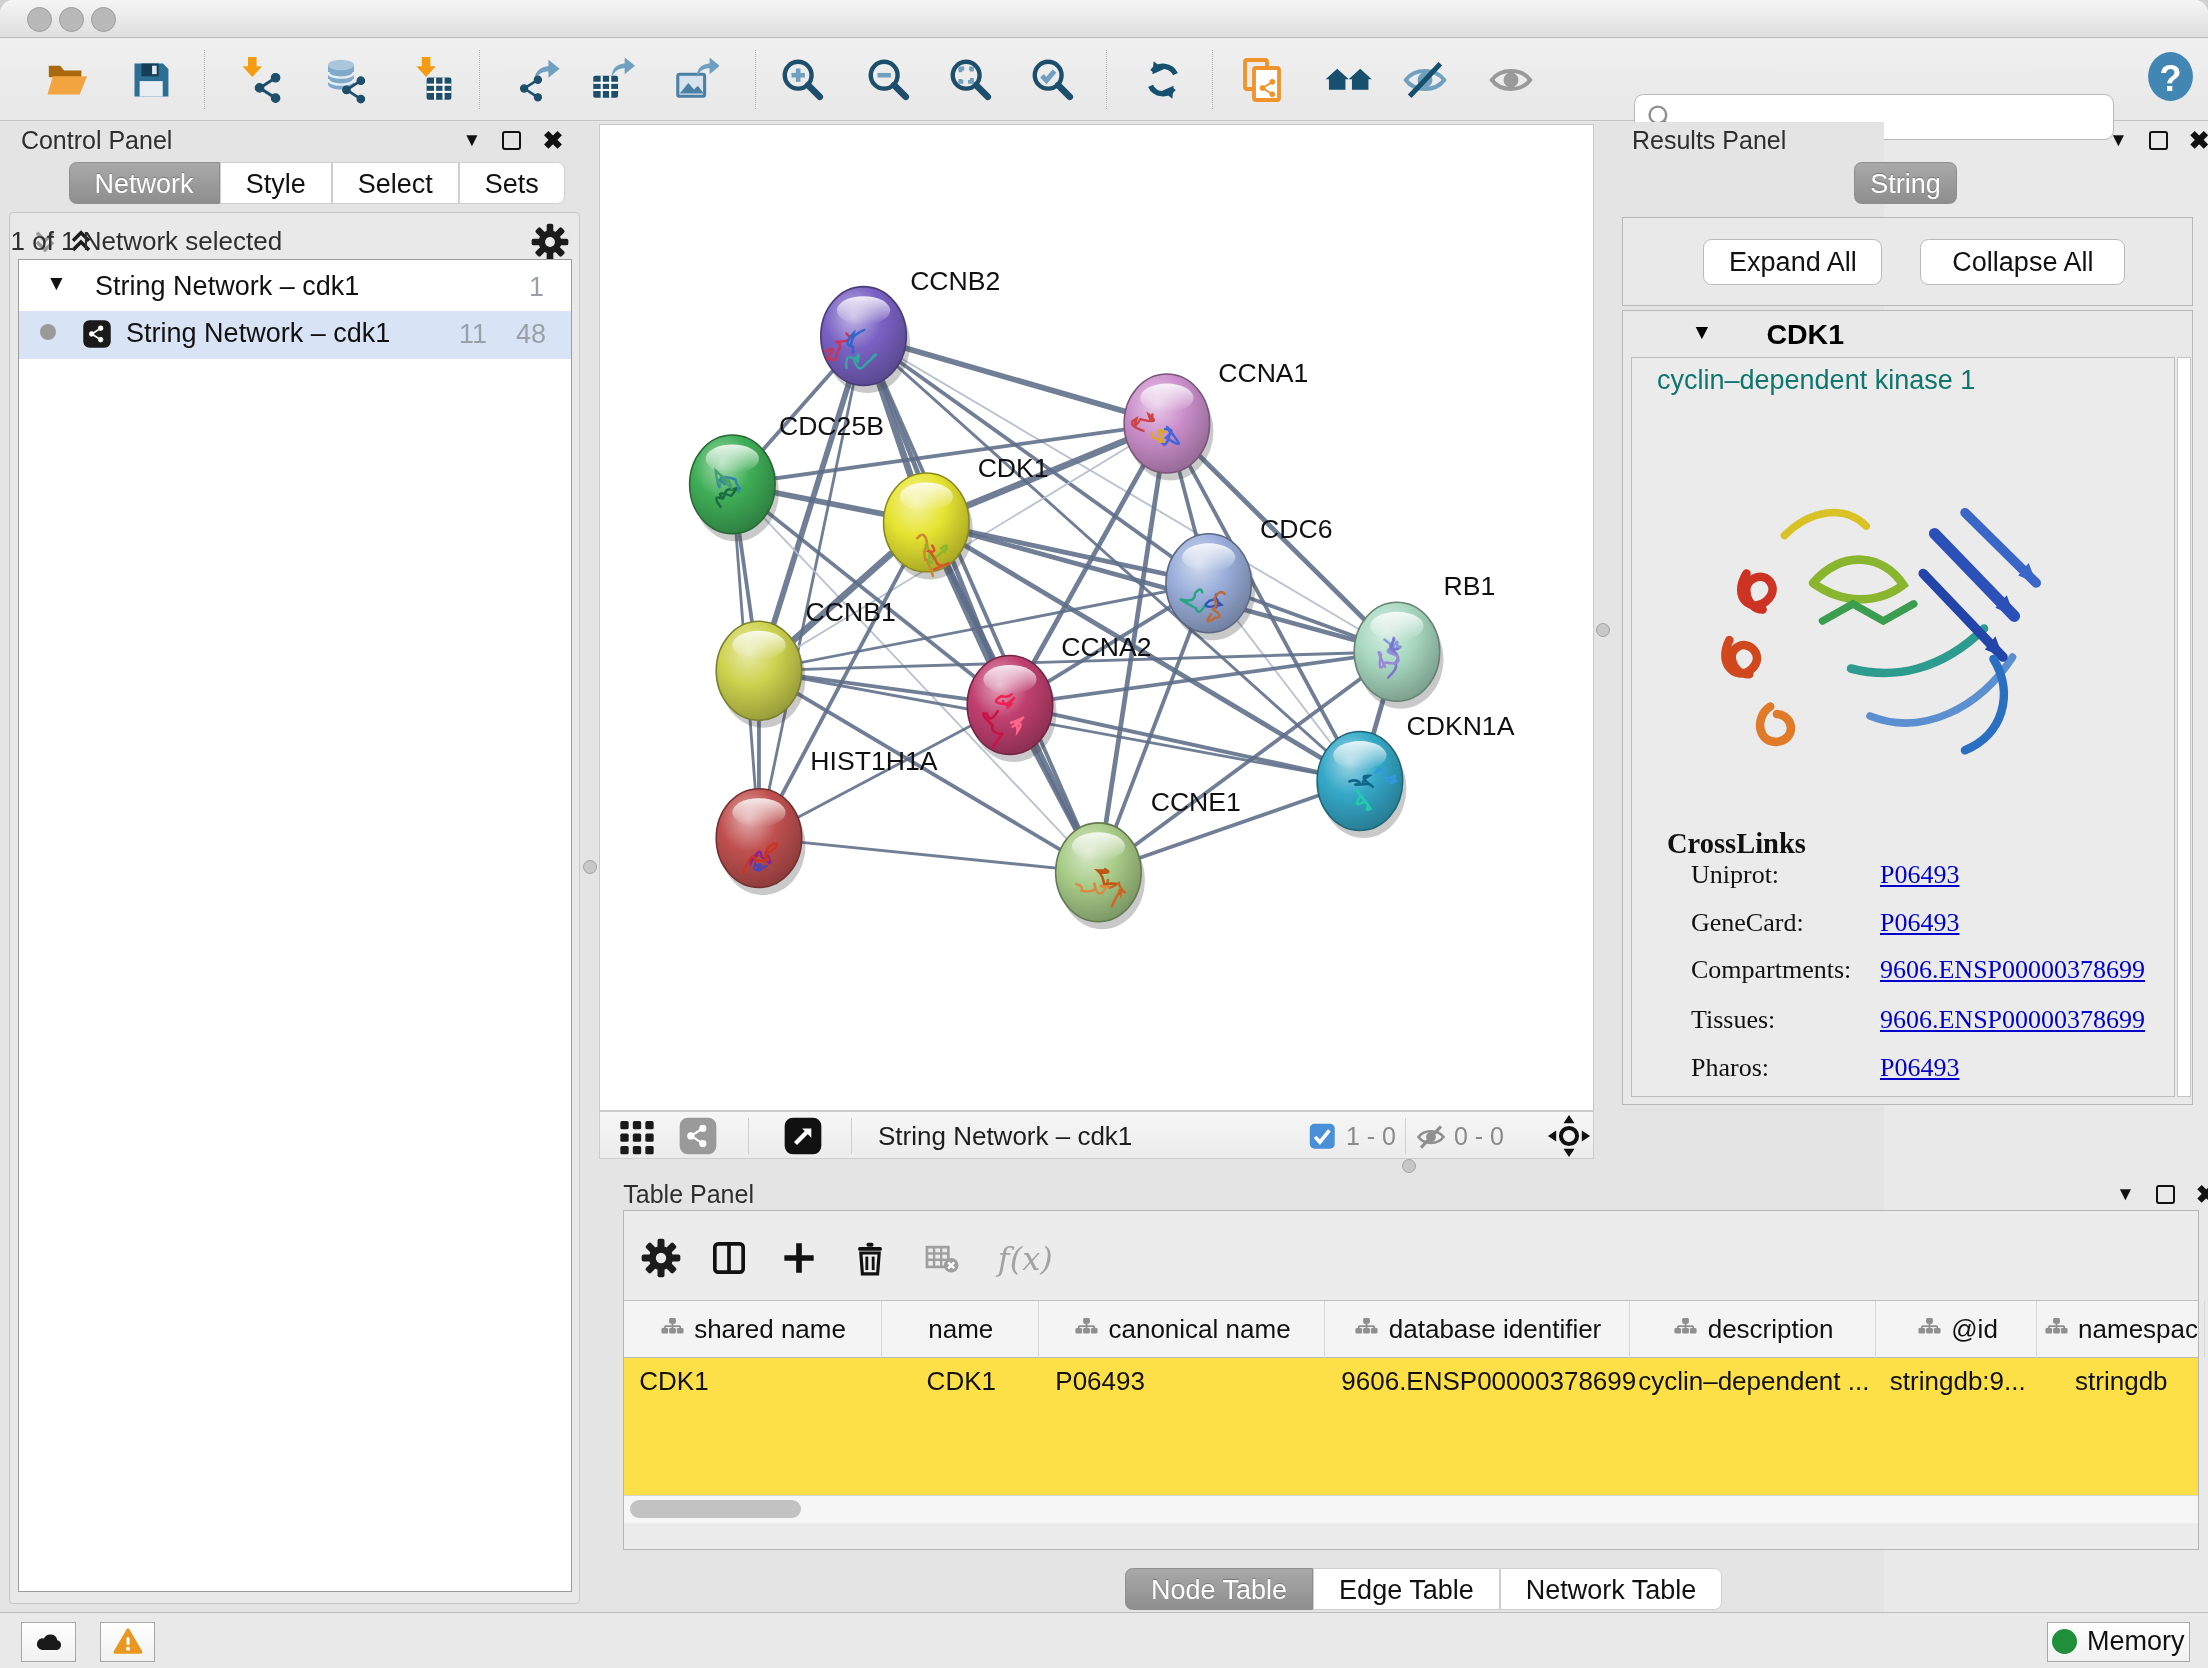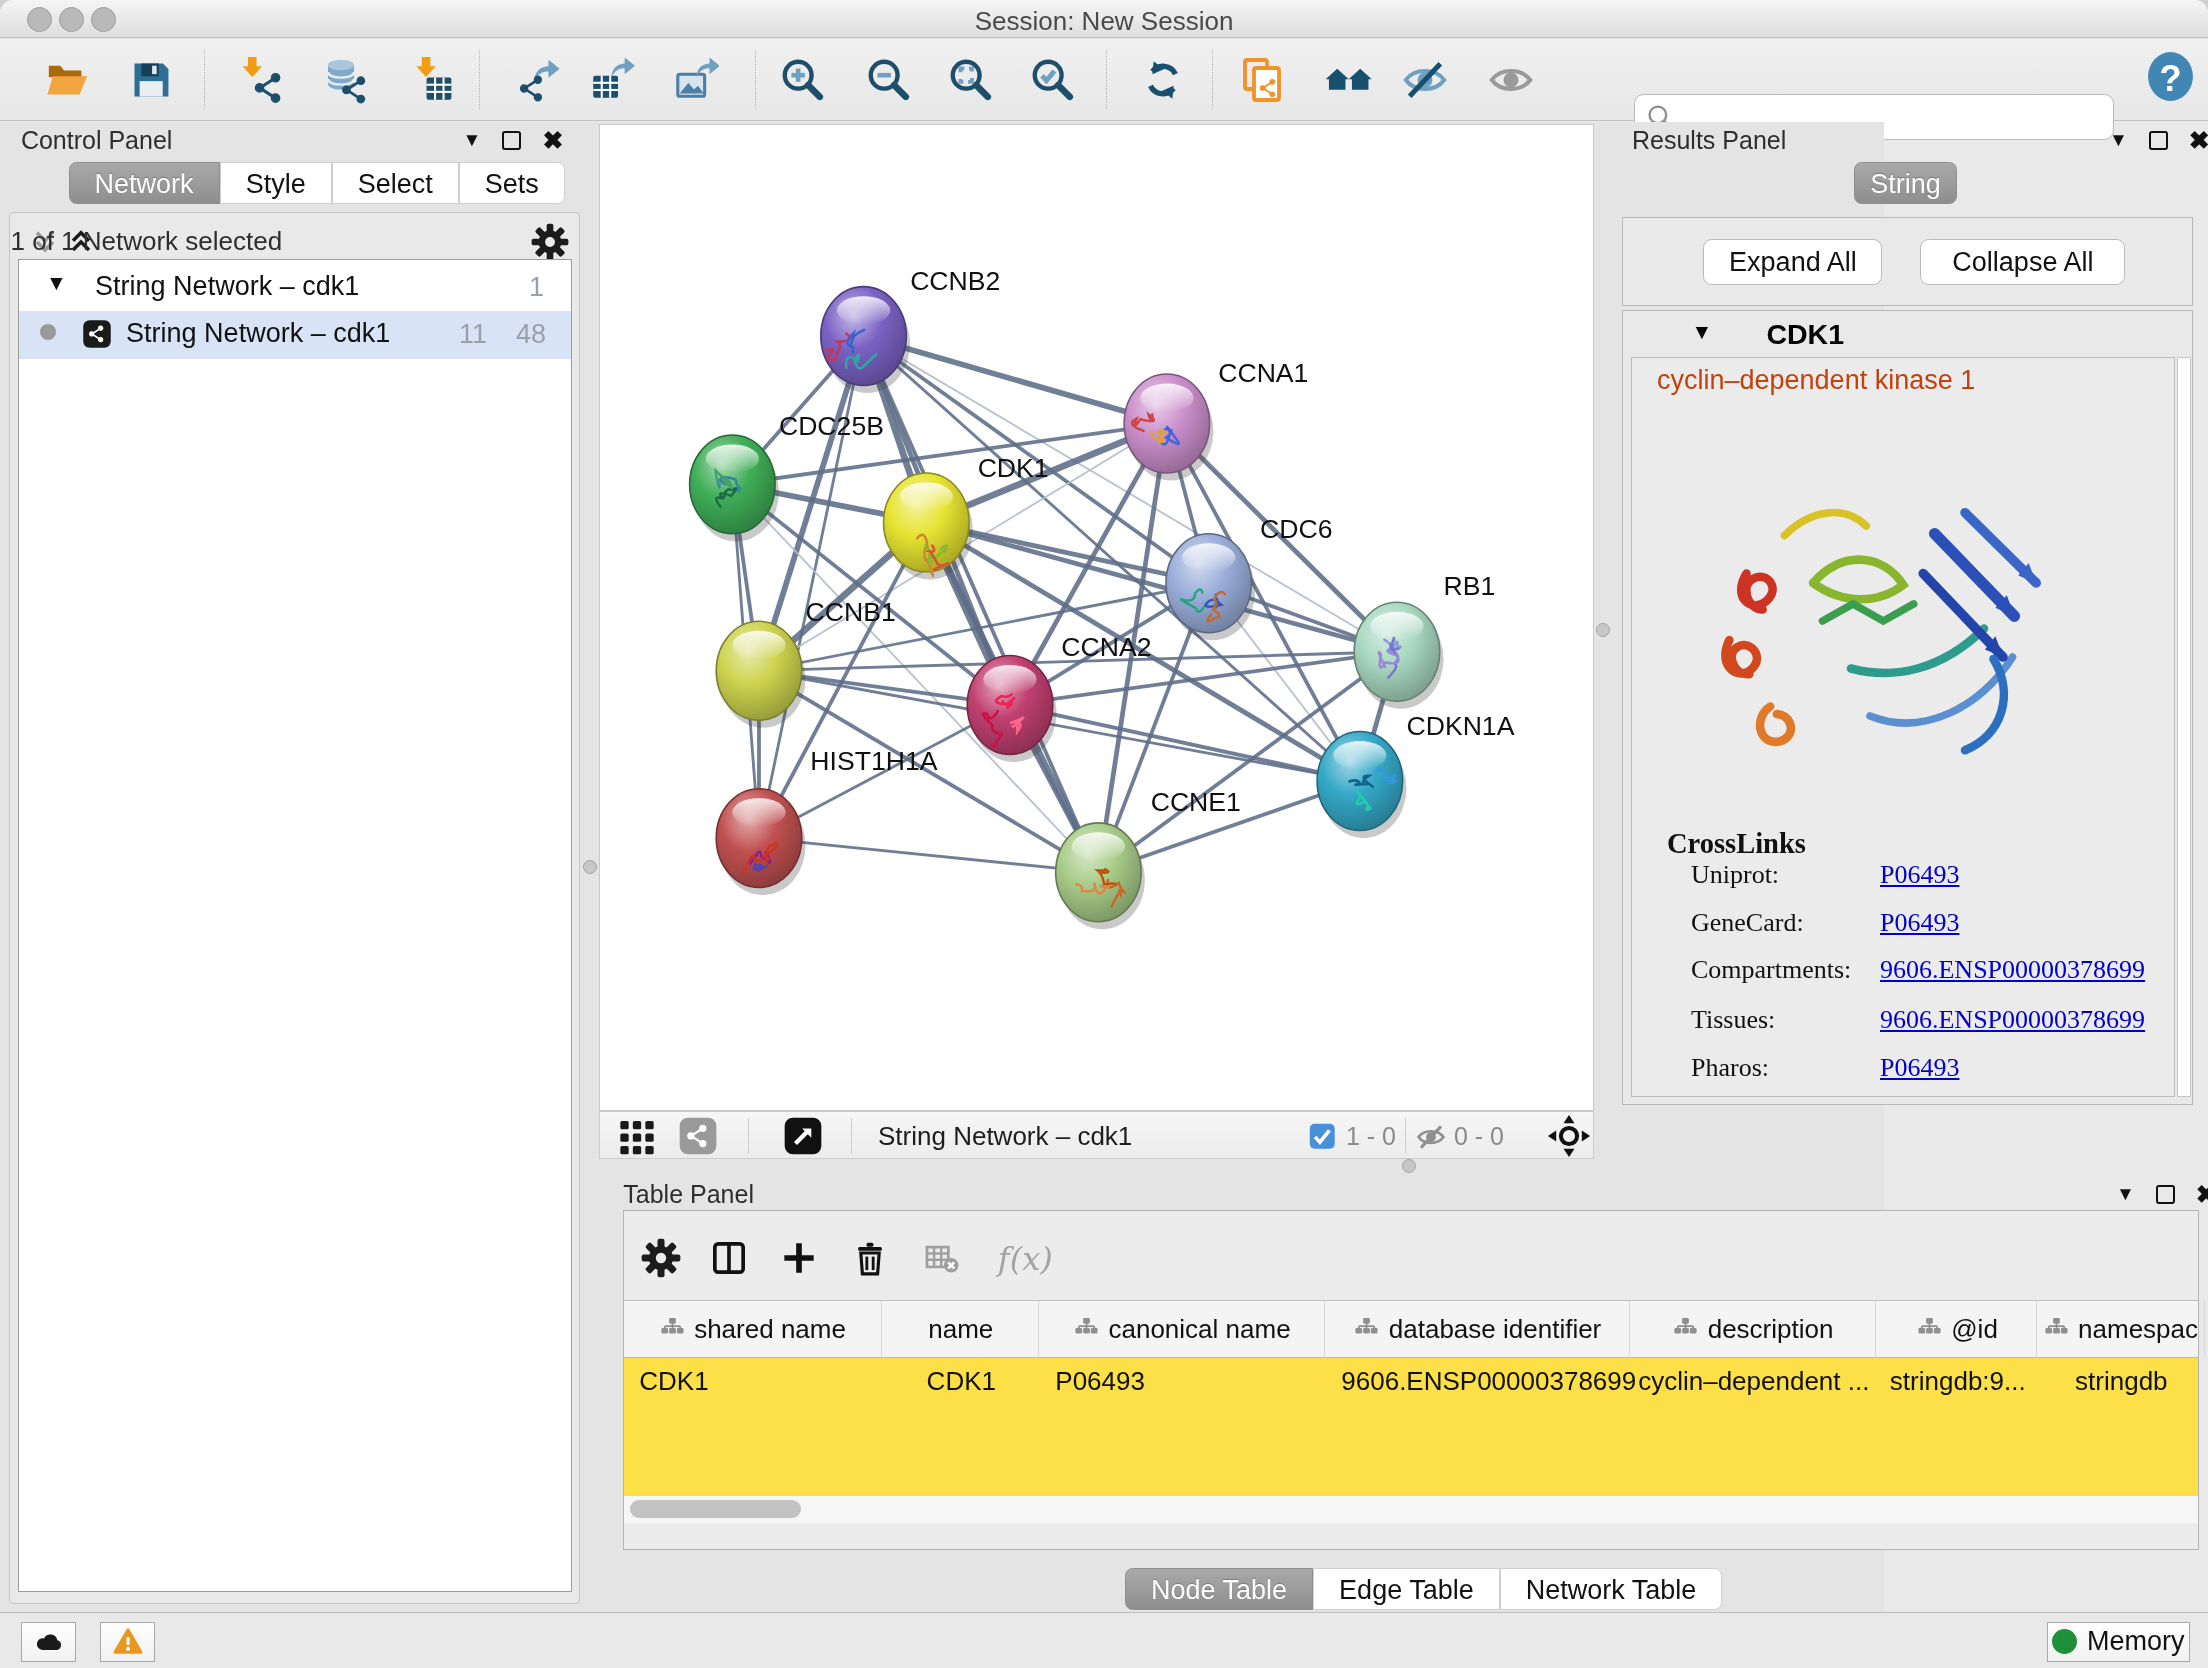--- a/index.html
+++ b/index.html
@@ -140,21 +140,20 @@
       </g>
   </defs>
 </svg>
 
 <div id="window">
 
   <div id="titlebar">
     <div class="tl-dot" style="left:27px"></div>
     <div class="tl-dot" style="left:59px"></div>
     <div class="tl-dot" style="left:91px"></div>
-    <div id="win-title">Session: New Session</div>
   </div>
 
   <div id="toolbar">
     <div class="tbtn" style="left:42px">
       <svg width="46" height="46" viewBox="0 0 24 24">
           <path d="M2.5 4.5 h6 l2 2.5 h9 v3.5 H2.5 Z" fill="#a9690c"></path>
           <path d="M4.6 10 H22.5 L18.6 19.5 H1.8 Z" fill="#f2a440"></path>
         </svg>
     </div>
     <div class="tbtn" style="left:126px">
@@ -660,21 +659,21 @@
       <div id="rp-box1">
         <span class="rp-btn" style="left:80px;width:179px">Expand All</span>
         <span class="rp-btn" style="left:297px;width:205px">Collapse All</span>
       </div>
       <div id="rp-box2">
         <div id="rp-gene-row">
           <span style="position:absolute;left:68px;top:1.9px;font-size:21px">▼</span>
           <span style="position:absolute;left:143px;top:0;font-size:28.5px;font-weight:bold">CDK1</span>
         </div>
         <div id="rp-content">
-          <span style="position:absolute;left:25px;top:7.6px;font-size:27px;color:#c2410c">cyclin–dependent kinase 1</span>
+          <span style="position:absolute;left:25px;top:7.6px;font-size:27px;color:#0f766e">cyclin–dependent kinase 1</span>
           <svg style="position:absolute;left:48px;top:63px" width="399" height="438" viewBox="0 0 420 460">
             <g fill="none" stroke-linecap="round">
               <path d="M70 160 c-16 26 6 42 21 29 c15 -13 1 -31 -13 -24 c-15 7 -8 32 9 33" stroke="#cc3322" stroke-width="9"></path>
               <path d="M52 230 c-14 28 10 44 24 30 c13 -13 -2 -30 -15 -23 c-13 7 -5 30 12 29" stroke="#d1481f" stroke-width="9"></path>
               <path d="M95 300 c-18 12 -12 40 8 37 c20 -3 17 -28 -1 -29" stroke="#e07a28" stroke-width="9"></path>
               <path d="M110 120 c28 -28 64 -32 86 -10" stroke="#d8c226" stroke-width="8"></path>
               <path d="M140 170 c32 -36 74 -30 95 2 c-26 20 -63 21 -95 -2" stroke="#8ab62f" stroke-width="9"></path>
               <path d="M150 210 l32 -18 32 18 32 -18" stroke="#3b9e4e" stroke-width="8"></path>
               <path d="M180 260 c45 12 95 2 140 -42" stroke="#2d9c8f" stroke-width="9"></path>
               <path d="M200 310 c55 22 115 -8 150 -62" stroke="#5b8fd0" stroke-width="8"></path>

